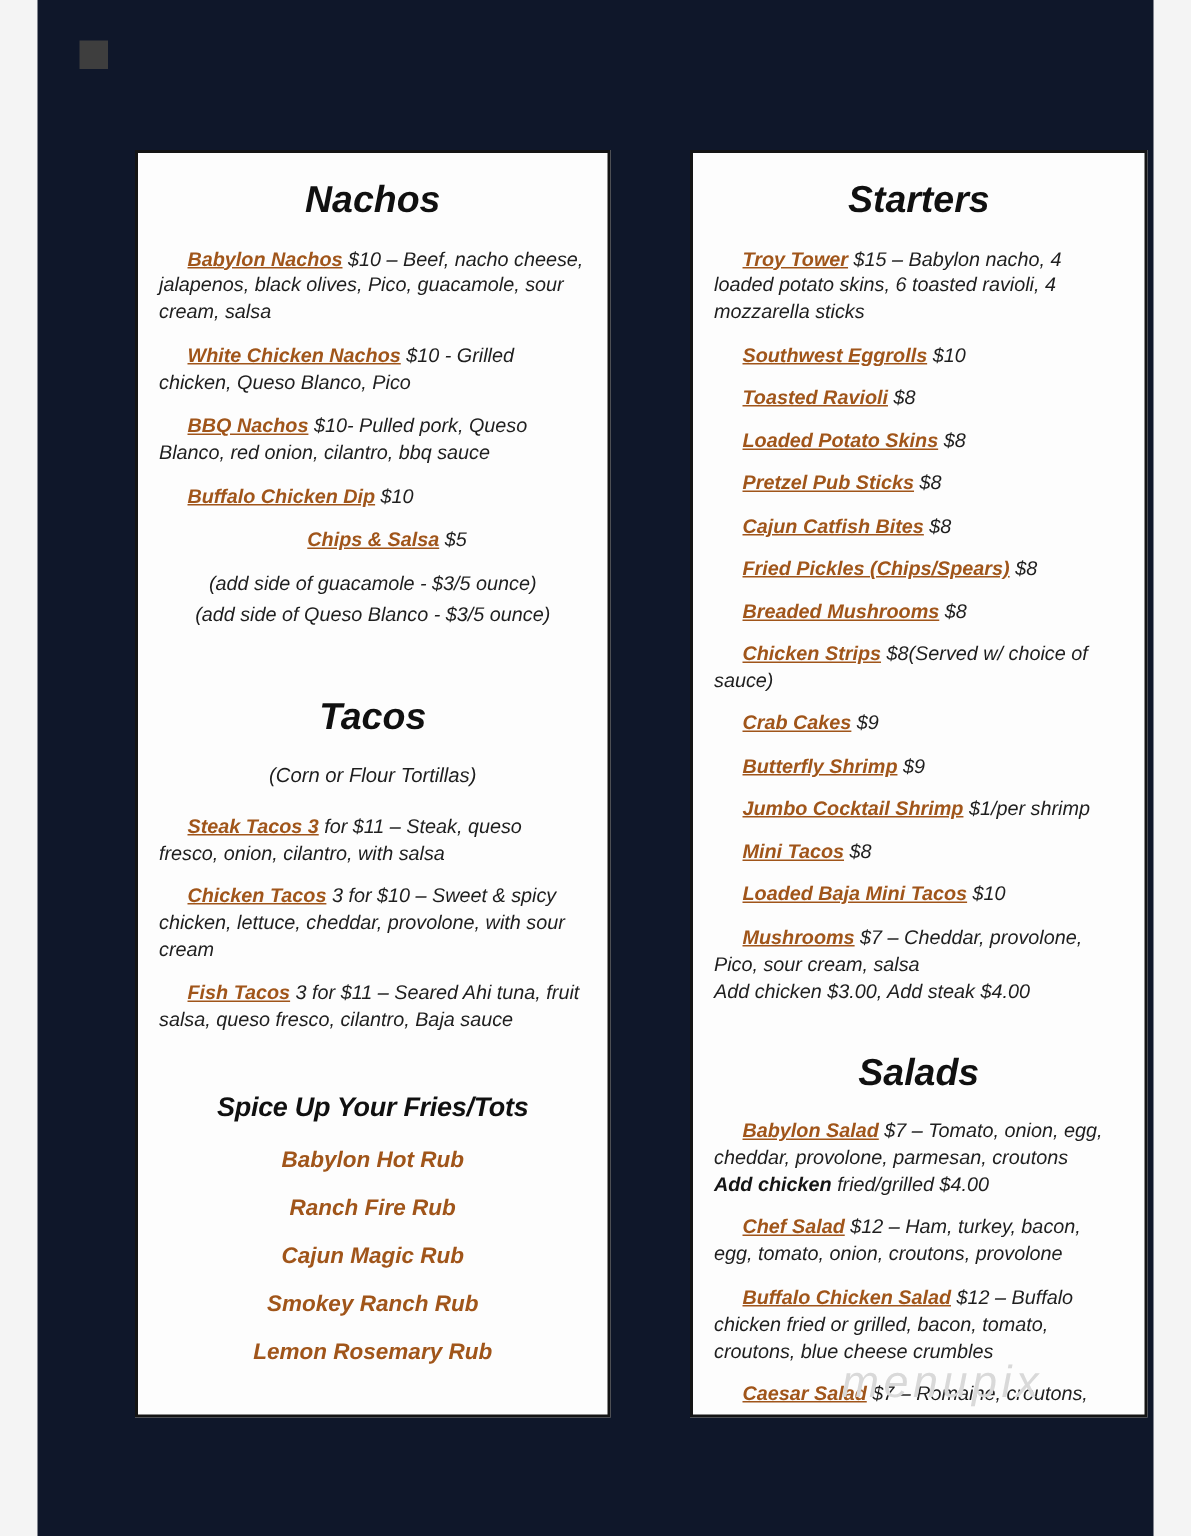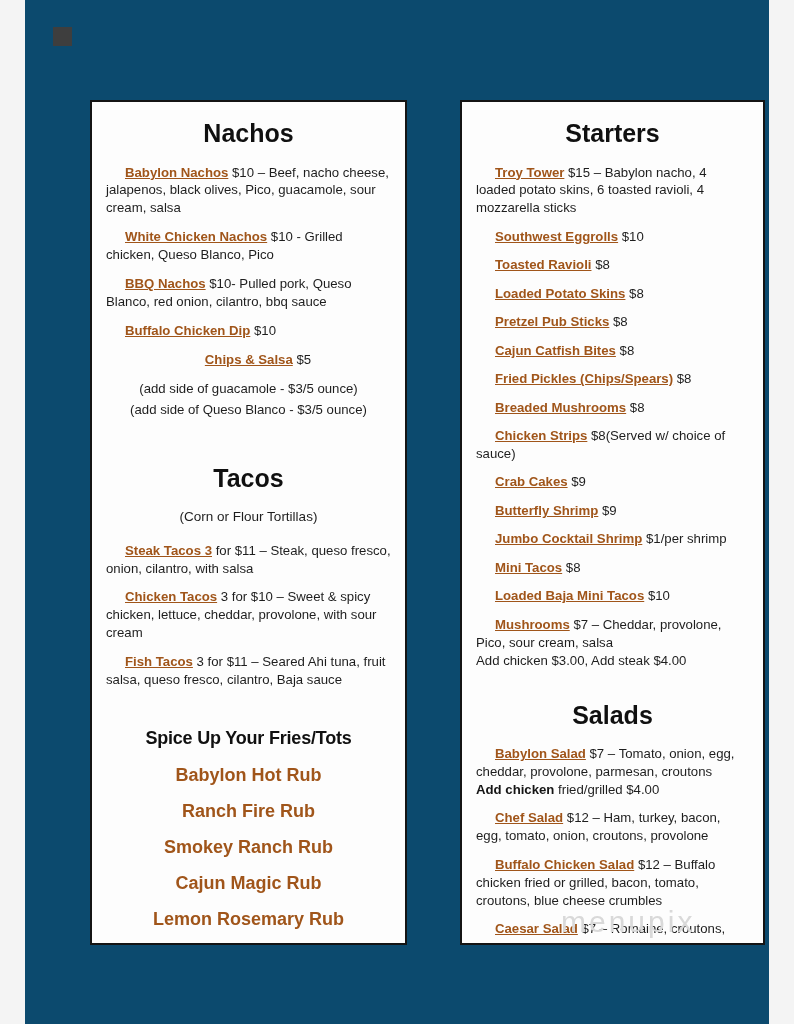--- a/index.html
+++ b/index.html
@@ -5,23 +5,24 @@
   * { box-sizing: border-box; }
   html, body { margin: 0; padding: 0; }
   body {
     background: #f4f4f4;
     font-family: "Liberation Sans", sans-serif;
   }
   .page {
     position: relative;
     width: 744px;
     height: 1024px;
-    background: #0c4a6e;
+    background: #0f172a;
     overflow: hidden;
     margin: 0 auto;
+    font-style: italic;
   }
   .scan-mark {
     position: absolute;
     left: 28px;
     top: 27px;
     width: 19px;
     height: 19px;
     background: #3e3e3e;
   }
   .menu-box {
@@ -71,21 +72,21 @@
   }
   .subtitle {
     font-size: 13.5px;
     color: #1e1e1e;
     text-align: center;
     margin: 0 0 18px 0;
   }
   .accent-line {
     color: #a0551a;
     font-weight: bold;
-    font-size: 18px;
+    font-size: 15px;
     text-align: center;
     margin: 0 0 15px 0;
   }
   .watermark {
     position: absolute;
     left: 536px;
     top: 905px;
     font-size: 30px;
     color: #d9d9d9;
     letter-spacing: 3px;
@@ -132,22 +133,22 @@
       <span class="item-name">Chicken Tacos</span><span class="item-desc"> 3 for $10 – Sweet &amp; spicy chicken, lettuce, cheddar, provolone, with sour cream</span>
     </div>
     <div class="item">
       <span class="item-name">Fish Tacos</span><span class="item-desc"> 3 for $11 – Seared Ahi tuna, fruit salsa, queso fresco, cilantro, Baja sauce</span>
     </div>
 
     <div class="section-title tight gap-top-md">Spice Up Your Fries/Tots</div>
 
     <div class="accent-line">Babylon Hot Rub</div>
     <div class="accent-line">Ranch Fire Rub</div>
+    <div class="accent-line">Cajun Magic Rub</div>
     <div class="accent-line">Smokey Ranch Rub</div>
-    <div class="accent-line">Cajun Magic Rub</div>
     <div class="accent-line">Lemon Rosemary Rub</div>
 
   </div>
 
   <div class="menu-box box-right">
 
     <div class="section-title">Starters</div>
 
     <div class="item">
       <span class="item-name">Troy Tower</span><span class="item-desc"> $15 – Babylon nacho, 4 loaded potato skins, 6 toasted ravioli, 4 mozzarella sticks</span>

